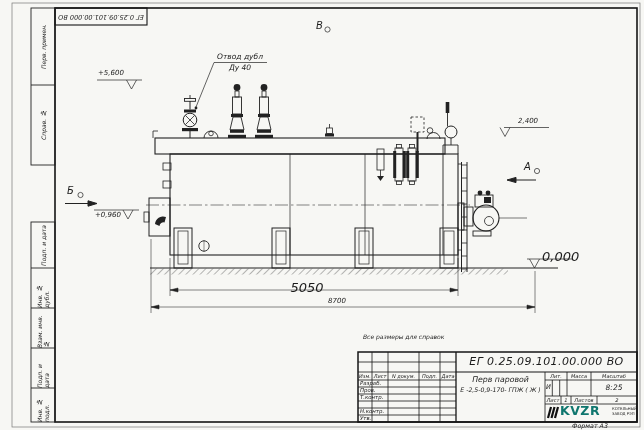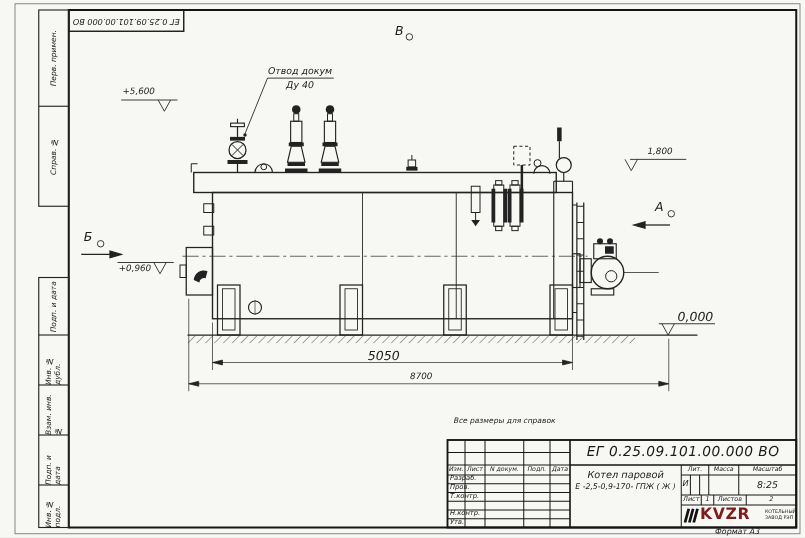--- a/index.html
+++ b/index.html
@@ -271,21 +271,21 @@
 <div class="mcell" style="top:348px;height:40px">
       <span class="vt">Подп. и дата</span>
     </div>
 <div class="mcell" style="top:388px;height:34px">
       <span class="vt">Инв. № подл.</span>
     </div>
 
 <span class="t" style="left:363px;top:334px;font-size:6px">Все размеры для справок</span>
 
 <div class="t flex" style="left:457px;top:352px;width:179px;height:20px;font-size:11px;letter-spacing:.4px">ЕГ 0.25.09.101.00.000  ВО</div>
-<div class="t tc" style="left:457px;top:376px;width:87px;font-size:7.8px">Котел паровой</div>
+<div class="t tc" style="left:457px;top:376px;width:87px;font-size:7.8px">Перв паровой</div>
 <div class="t tc" style="left:457px;top:387px;width:87px;font-size:6.2px">Е -2,5-0,9-170- ГПЖ ( Ж )</div>
 
 <span class="t tc" style="left:358px;top:373.5px;width:14px;font-size:5px">Изм.</span>
 <span class="t tc" style="left:372px;top:373.5px;width:16px;font-size:5px">Лист</span>
 <span class="t tc" style="left:388px;top:373.5px;width:31px;font-size:5px">N докум.</span>
 <span class="t tc" style="left:419px;top:373.5px;width:21px;font-size:5px">Подп.</span>
 <span class="t tc" style="left:440px;top:373.5px;width:16px;font-size:5px">Дата</span>
 
 <span class="t" style="left:360px;top:381px;font-size:5.4px">Разраб.</span>
 <span class="t" style="left:360px;top:388px;font-size:5.4px">Пров.</span>
@@ -297,31 +297,31 @@
 <span class="t tc" style="left:567px;top:373.5px;width:24px;font-size:5px">Масса</span>
 <span class="t tc" style="left:591px;top:373.5px;width:46px;font-size:5px">Масштаб</span>
 <span class="t tc" style="left:544px;top:384px;width:9px;font-size:6.5px">И</span>
 <span class="t tc" style="left:591px;top:383.5px;width:46px;font-size:7.5px">8:25</span>
 
 <span class="t tc" style="left:545px;top:397.5px;width:16px;font-size:5.2px">Лист</span>
 <span class="t tc" style="left:561px;top:397.5px;width:10px;font-size:5.2px">1</span>
 <span class="t tc" style="left:571px;top:397.5px;width:26px;font-size:5.2px">Листов</span>
 <span class="t tc" style="left:597px;top:397.5px;width:40px;font-size:5.2px">2</span>
 
-<span class="t" style="left:560px;top:404px;font-size:12.5px;font-weight:bold;font-style:normal;letter-spacing:.5px;color:#7f1d1d">KVZR</span>
+<span class="t" style="left:560px;top:404px;font-size:12.5px;font-weight:bold;font-style:normal;letter-spacing:.5px;color:#0f766e">KVZR</span>
 <span class="t" style="left:612px;top:407px;font-size:3.8px;font-style:normal">КОТЕЛЬНЫЙ</span>
 <span class="t" style="left:612px;top:412px;font-size:3.8px;font-style:normal">ЗАВОД РЭП</span>
 
 <span class="t tc" style="left:545px;top:422.5px;width:90px;font-size:6.3px">Формат  А3</span>
 
-<div class="t tc" style="left:212px;top:53px;width:56px;font-size:7.5px">Отвод докум</div>
+<div class="t tc" style="left:212px;top:53px;width:56px;font-size:7.5px">Отвод дубл</div>
 <div class="t tc" style="left:212px;top:64px;width:56px;font-size:7.5px">Ду 40</div>
 <span class="t" style="left:98px;top:70px;font-size:7px">+5,600</span>
-<span class="t" style="left:518px;top:117.5px;font-size:7px">1,800</span>
+<span class="t" style="left:518px;top:117.5px;font-size:7px">2,400</span>
 <span class="t" style="left:95px;top:212px;font-size:7px">+0,960</span>
-<span class="t" style="left:542px;top:249.5px;font-size:10px">0,000</span>
+<span class="t" style="left:542px;top:249.5px;font-size:13px">0,000</span>
 <span class="t" style="left:67px;top:186px;font-size:10px">Б</span>
 <span class="t" style="left:524px;top:162px;font-size:10px">А</span>
 <span class="t" style="left:316px;top:20.5px;font-size:10px">В</span>
-<div class="t tc" style="left:285px;top:281px;width:44px;font-size:10px">5050</div>
+<div class="t tc" style="left:285px;top:281px;width:44px;font-size:13px">5050</div>
 <div class="t tc" style="left:315px;top:298px;width:44px;font-size:7px">8700</div>
 
 </div>
 
 </body></html>

